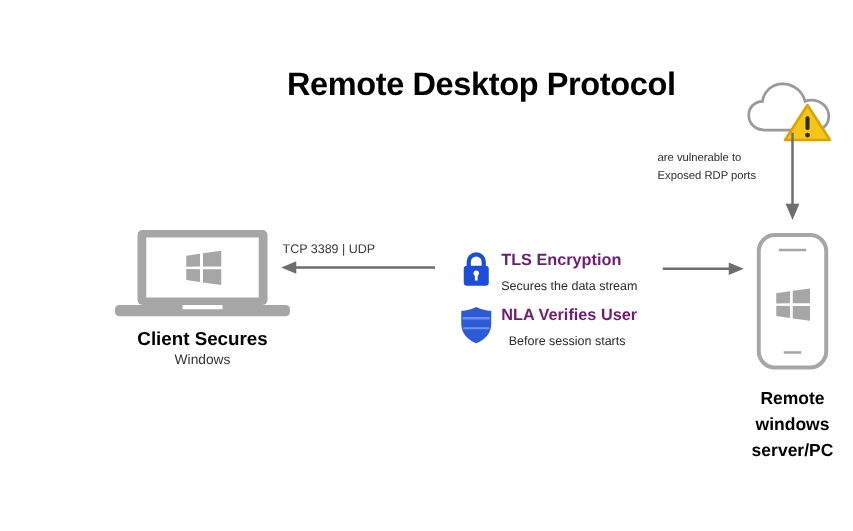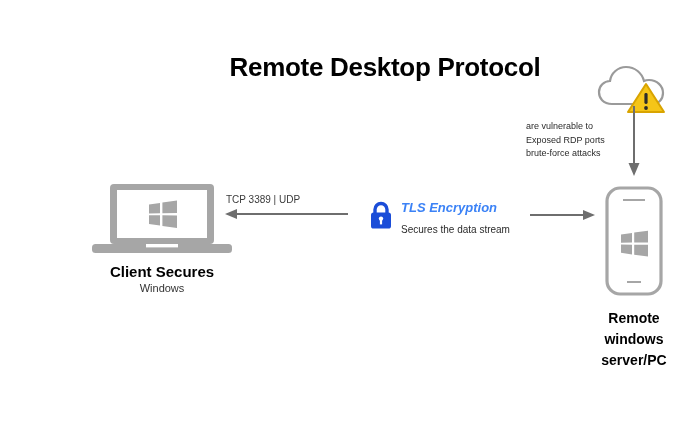--- a/index.html
+++ b/index.html
@@ -112,23 +112,22 @@
     top: 2px;
     width: 30px;
     height: 32px;
   }
   .security-title {
     position: absolute;
     left: 35px;
     top: 2px;
     font-size: 13px;
     font-weight: bold;
-    color: #3b82f6;
+    color: #701a75;
     white-space: nowrap;
-    font-style: italic;
   }
   .security-sub {
     position: absolute;
     left: 35px;
     top: 26px;
     font-size: 10px;
     color: #2b2b2b;
     white-space: nowrap;
   }
   #security-item-nla .security-sub { left: 41px; }
@@ -174,21 +173,20 @@
         <path d="M50 22 L68 50 L32 50 Z" fill="#F5C518" stroke="#D9A400" stroke-width="2" stroke-linejoin="round"></path>
         <rect x="48.4" y="31" width="3.2" height="11" rx="1.4" fill="#2b2b2b"></rect>
         <circle cx="50" cy="46" r="1.9" fill="#2b2b2b"></circle>
       </g>
     </svg>
   </div>
 
   <div class="abs" id="warning-note">
     <div>are vulnerable to</div>
     <div>Exposed RDP ports</div>
-    <div>brute-force attacks</div>
   </div>
 
   <div class="abs" id="cloud-to-server-arrow">
     <svg width="30" height="72" viewBox="0 0 30 72">
       <line x1="15" y1="0" x2="15" y2="60" stroke="#6e6e6e" stroke-width="2"></line>
       <path d="M15 70 L9.5 57 L20.5 57 Z" fill="#6e6e6e"></path>
     </svg>
   </div>
 
   <div class="abs" id="client-device-group">
@@ -225,20 +223,31 @@
           <path d="M9 13 L9 9.5 A6 6 0 0 1 21 9.5 L21 13" fill="none" stroke="#1B4DD8" stroke-width="3.4"></path>
           <rect x="5" y="12.5" width="20" height="16" rx="2.6" fill="#1B4DD8"></rect>
           <circle cx="15" cy="18.6" r="2.2" fill="#ffffff"></circle>
           <rect x="13.9" y="19.4" width="2.2" height="5" fill="#ffffff"></rect>
         </svg>
       </span>
       <span class="security-title">TLS Encryption</span>
       <span class="security-sub">Secures the data stream</span>
     </div>
 
+    <div class="security-item" id="security-item-nla">
+      <span class="security-icon">
+        <svg width="30" height="32" viewBox="0 0 30 32">
+          <path d="M15 1.5 C20 4 25 4.6 27 4.6 L27 15 C27 23 21.5 28.2 15 30.5 C8.5 28.2 3 23 3 15 L3 4.6 C5 4.6 10 4 15 1.5 Z" fill="#2D5BD7"></path>
+          <path d="M4.2 10.6 L25.8 10.6" stroke="#6f93e8" stroke-width="2"></path>
+          <path d="M4.6 18.6 L25.4 18.6" stroke="#6f93e8" stroke-width="1.6"></path>
+        </svg>
+      </span>
+      <span class="security-title">NLA Verifies User</span>
+      <span class="security-sub">Before session starts</span>
+    </div>
 
   </div>
 
   <div class="abs" id="server-arrow">
     <svg width="66" height="16" viewBox="0 0 66 16">
       <line x1="0" y1="8" x2="56" y2="8" stroke="#6e6e6e" stroke-width="2"></line>
       <path d="M65 8 L53 3 L53 13 Z" fill="#6e6e6e"></path>
     </svg>
   </div>
 

